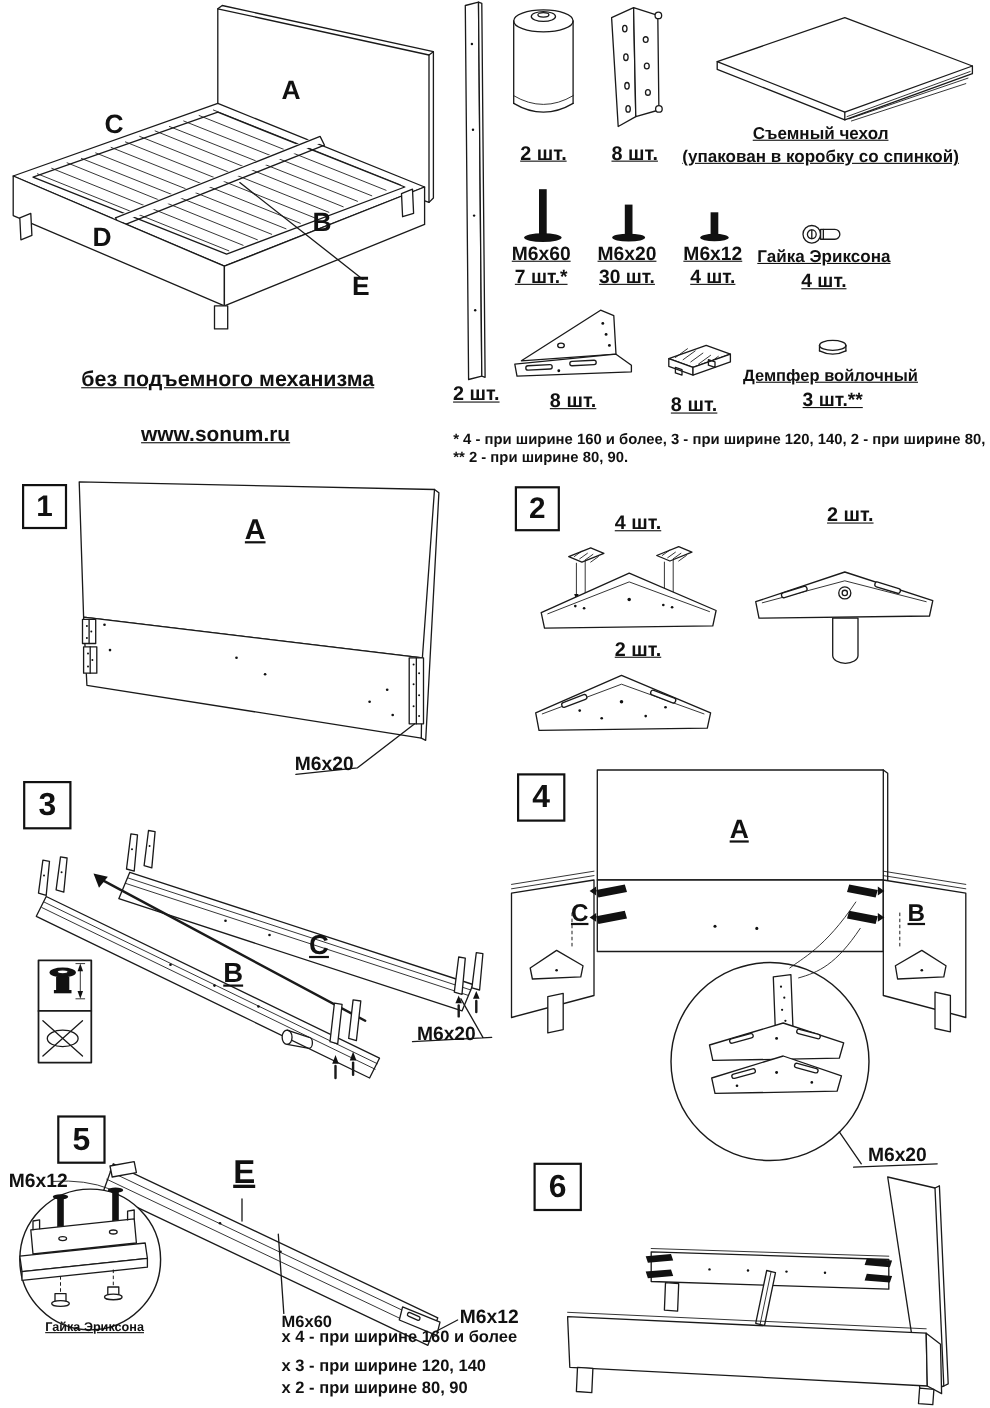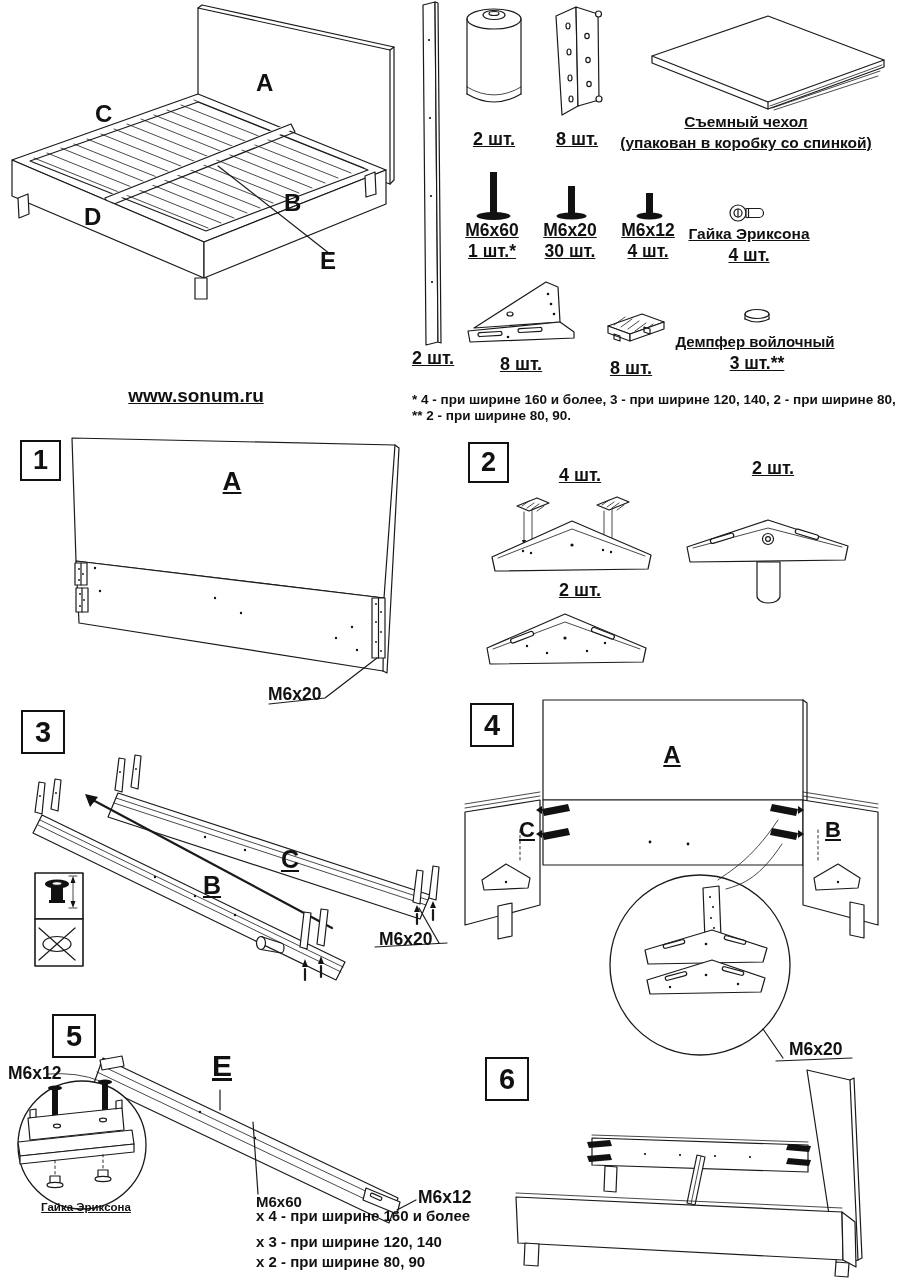--- a/index.html
+++ b/index.html
@@ -44,20 +44,21 @@
       <line x1="328" y1="254" x2="216" y2="166"></line>
     </g>
   </svg>
   <span class="lbl" style="left:256px;top:70px;font-size:24px">A</span>
   <span class="lbl" style="left:95px;top:101px;font-size:24px">C</span>
   <span class="lbl" style="left:84px;top:204px;font-size:24px">D</span>
   <span class="lbl" style="left:284px;top:190px;font-size:24px">B</span>
   <span class="lbl" style="left:320px;top:248px;font-size:24px">E</span>
 
   <div class="lbl ctr" style="left:207px;top:330px;font-size:19.5px;text-align:center">
+    <div style="margin-top:5px">без подъемного механизма</div>
   </div>
   <span class="lbl ctr" style="left:196px;top:386px;font-size:19px">www.sonum.ru</span>
 
   <svg style="left:413px;top:0" width="48" height="352" viewBox="0 0 48 352">
     <polygon class="fw" points="10,5 22,2 25,342 13,345"></polygon>
     <polygon class="fw" points="22,2 25,3 28,343 25,342"></polygon>
     <circle class="fk" r="1.1" cx="16" cy="40"></circle>
       <circle class="fk" r="1.1" cx="17" cy="118"></circle>
     <circle class="fk" r="1.1" cx="18" cy="196"></circle>
       <circle class="fk" r="1.1" cx="19" cy="282"></circle>
@@ -97,21 +98,21 @@
     <path class="thin" d="M242,59 L130,100 M240,65 L132,102 M238,70 L134,104"></path>
   </svg>
   <span class="lbl ctr" style="left:746px;top:114px;font-size:15.5px">Съемный чехол</span>
   <span class="lbl ctr" style="left:746px;top:135px;font-size:15.5px">(упакован в коробку со спинкой)</span>
 
   <svg style="left:474px;top:170px" width="38" height="52" viewBox="0 0 38 52">
     <rect class="fk" x="16" y="2" width="7" height="41"></rect>
       <ellipse class="fk" cx="19.5" cy="46" rx="17" ry="4"></ellipse>
   </svg>
   <span class="lbl ctr" style="left:492px;top:221px;font-size:17.5px">M6x60</span>
-  <span class="lbl ctr" style="left:492px;top:242px;font-size:17.5px">1 шт.*</span>
+  <span class="lbl ctr" style="left:492px;top:242px;font-size:17.5px">7 шт.*</span>
 
   <svg style="left:552px;top:184px" width="38" height="38" viewBox="0 0 38 38">
     <rect class="fk" x="16" y="2" width="7" height="27"></rect>
       <ellipse class="fk" cx="19.5" cy="32" rx="15" ry="3.6"></ellipse>
   </svg>
   <span class="lbl ctr" style="left:570px;top:221px;font-size:17.5px">M6x20</span>
   <span class="lbl ctr" style="left:570px;top:242px;font-size:17.5px">30 шт.</span>
 
   <svg style="left:630px;top:191px" width="38" height="31" viewBox="0 0 38 31">
     <rect class="fk" x="16" y="2" width="7" height="20"></rect>

